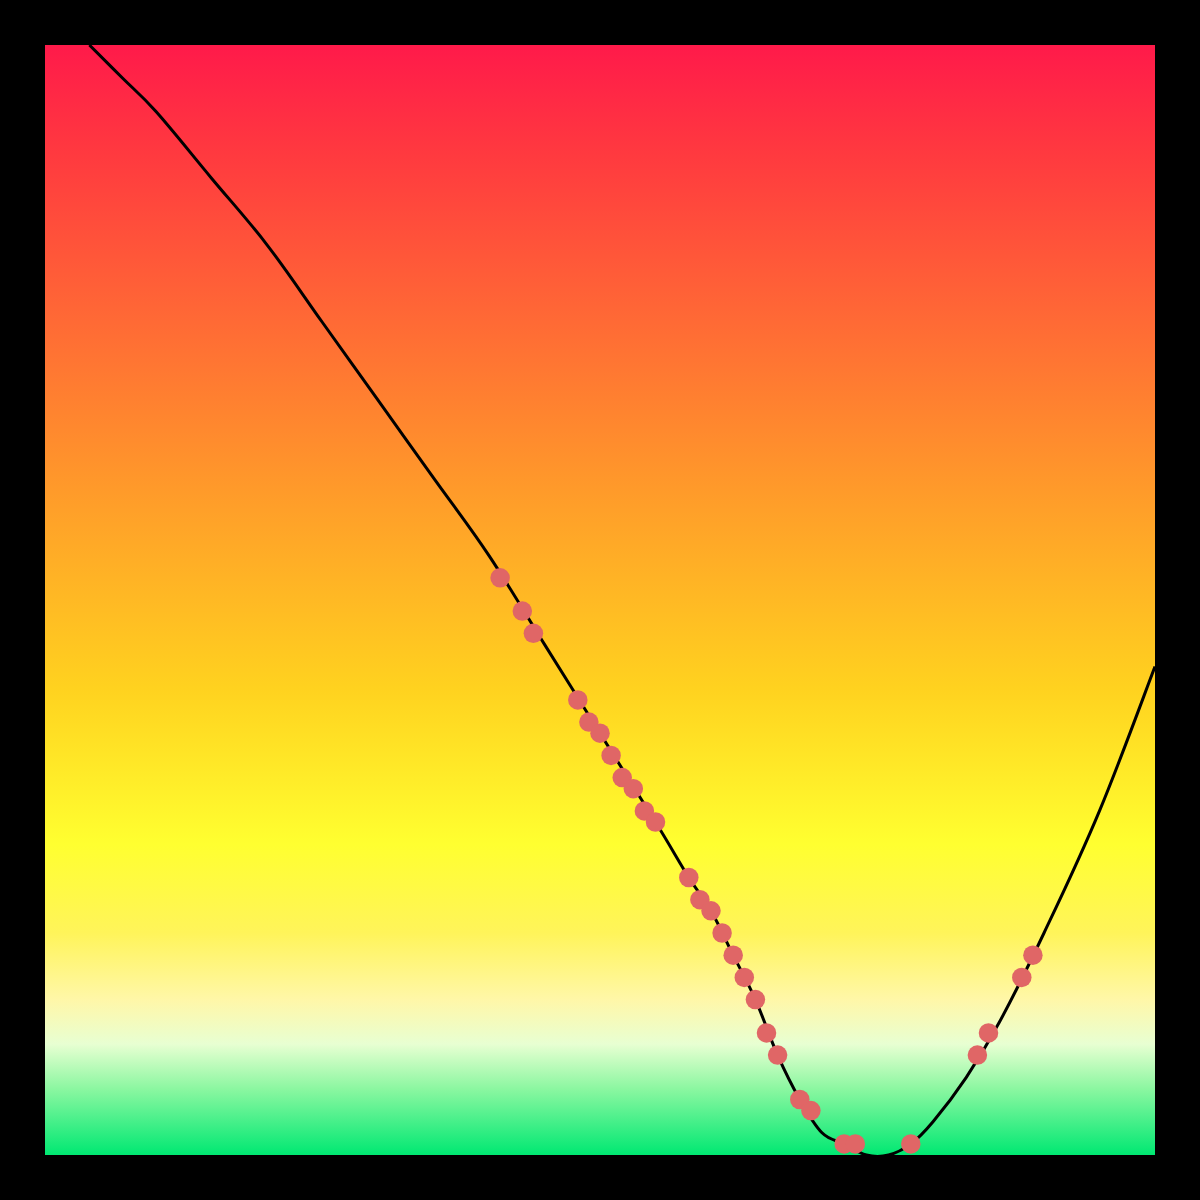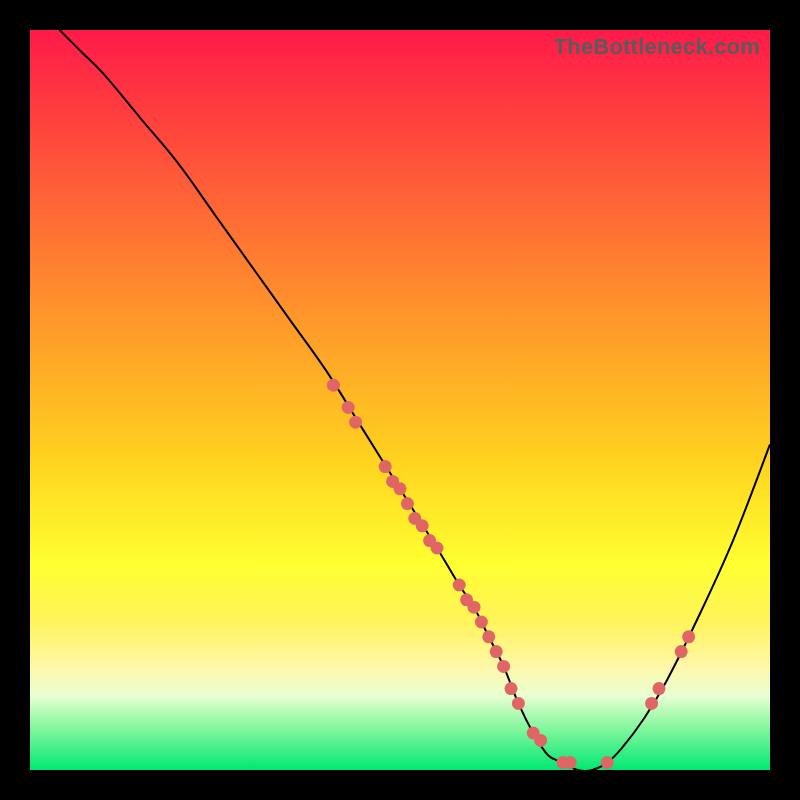--- a/index.html
+++ b/index.html
@@ -52,21 +52,20 @@
     stroke-width: 2;
   }
   .dot {
     fill: #e06666;
   }
 </style>
 </head>
 <body>
 
 <div class="canvas">
-  <div class="watermark">TheBottleneck.com</div>
   <svg class="overlay" viewBox="0 0 740 740" preserveAspectRatio="none">
     <path id="curve-path" class="curve" d="M 29.6 0 C 33.596000000000004 3.996000000000008, 43.80800000000001 14.20800000000003, 51.800000000000004 22.200000000000045 C 59.792 30.19200000000006, 63.344 32.412000000000106, 74 44.40000000000009 C 84.656 56.388000000000076, 97.68 72.81599999999996, 111 88.79999999999995 C 124.32 104.78399999999995, 134.68 115.88400000000004, 148 133.20000000000005 C 161.32 150.51600000000005, 171.68 166.35200000000003, 185 185 C 198.32 203.64799999999997, 208.68 218.15199999999996, 222 236.79999999999995 C 235.32 255.44799999999995, 245.68 269.952, 259 288.6 C 272.32 307.24800000000005, 282.68 320.41999999999996, 296 340.4 C 309.32 360.38, 319.68 378.28799999999995, 333 399.59999999999997 C 346.32 420.912, 356.68 437.488, 370 458.8 C 383.32 480.112, 396.34400000000005 500.684, 407.00000000000006 518 C 417.65600000000006 535.316, 422.54 544.3439999999999, 429.2 555 C 435.85999999999996 565.6560000000001, 438.67199999999997 567.8760000000001, 444 577.2 C 449.32800000000003 586.524, 453.472 596.144, 458.8 606.8 C 464.12800000000004 617.4559999999999, 468.272 624.4119999999999, 473.6 636.4 C 478.92800000000005 648.388, 483.072 661.4119999999999, 488.40000000000003 673.4 C 493.72800000000007 685.388, 497.87200000000007 693.6759999999999, 503.20000000000005 703 C 508.528 712.3240000000001, 512.672 719.8720000000001, 518 725.2 C 523.328 730.528, 527.472 729.936, 532.8 732.6 C 538.1279999999999 735.264, 542.272 738.668, 547.6 740 C 552.928 741.332, 557.072 741.332, 562.4 740 C 567.728 738.668, 571.8720000000001 736.596, 577.2 732.6 C 582.528 728.604, 585.34 725.7919999999999, 592 717.8 C 598.66 709.808, 606.208 700.188, 614.1999999999999 688.2 C 622.1919999999999 676.2120000000001, 627.076 668.5160000000001, 636.4 651.2 C 645.7239999999999 633.884, 654.012 617.308, 666 592 C 677.988 566.692, 689.68 542.568, 703 510.6 C 716.32 478.632, 733.34 431.716, 740 414.4"></path>
     <g id="dots-group">
         <circle cx="303.4" cy="355.2" r="6.5" class="dot"></circle>
         <circle cx="318.2" cy="377.40000000000003" r="6.5" class="dot"></circle>
         <circle cx="325.6" cy="392.20000000000005" r="6.5" class="dot"></circle>
         <circle cx="355.2" cy="436.6" r="6.5" class="dot"></circle>
         <circle cx="362.59999999999997" cy="451.4" r="6.5" class="dot"></circle>
         <circle cx="370" cy="458.8" r="6.5" class="dot"></circle>
         <circle cx="377.40000000000003" cy="473.6" r="6.5" class="dot"></circle>

